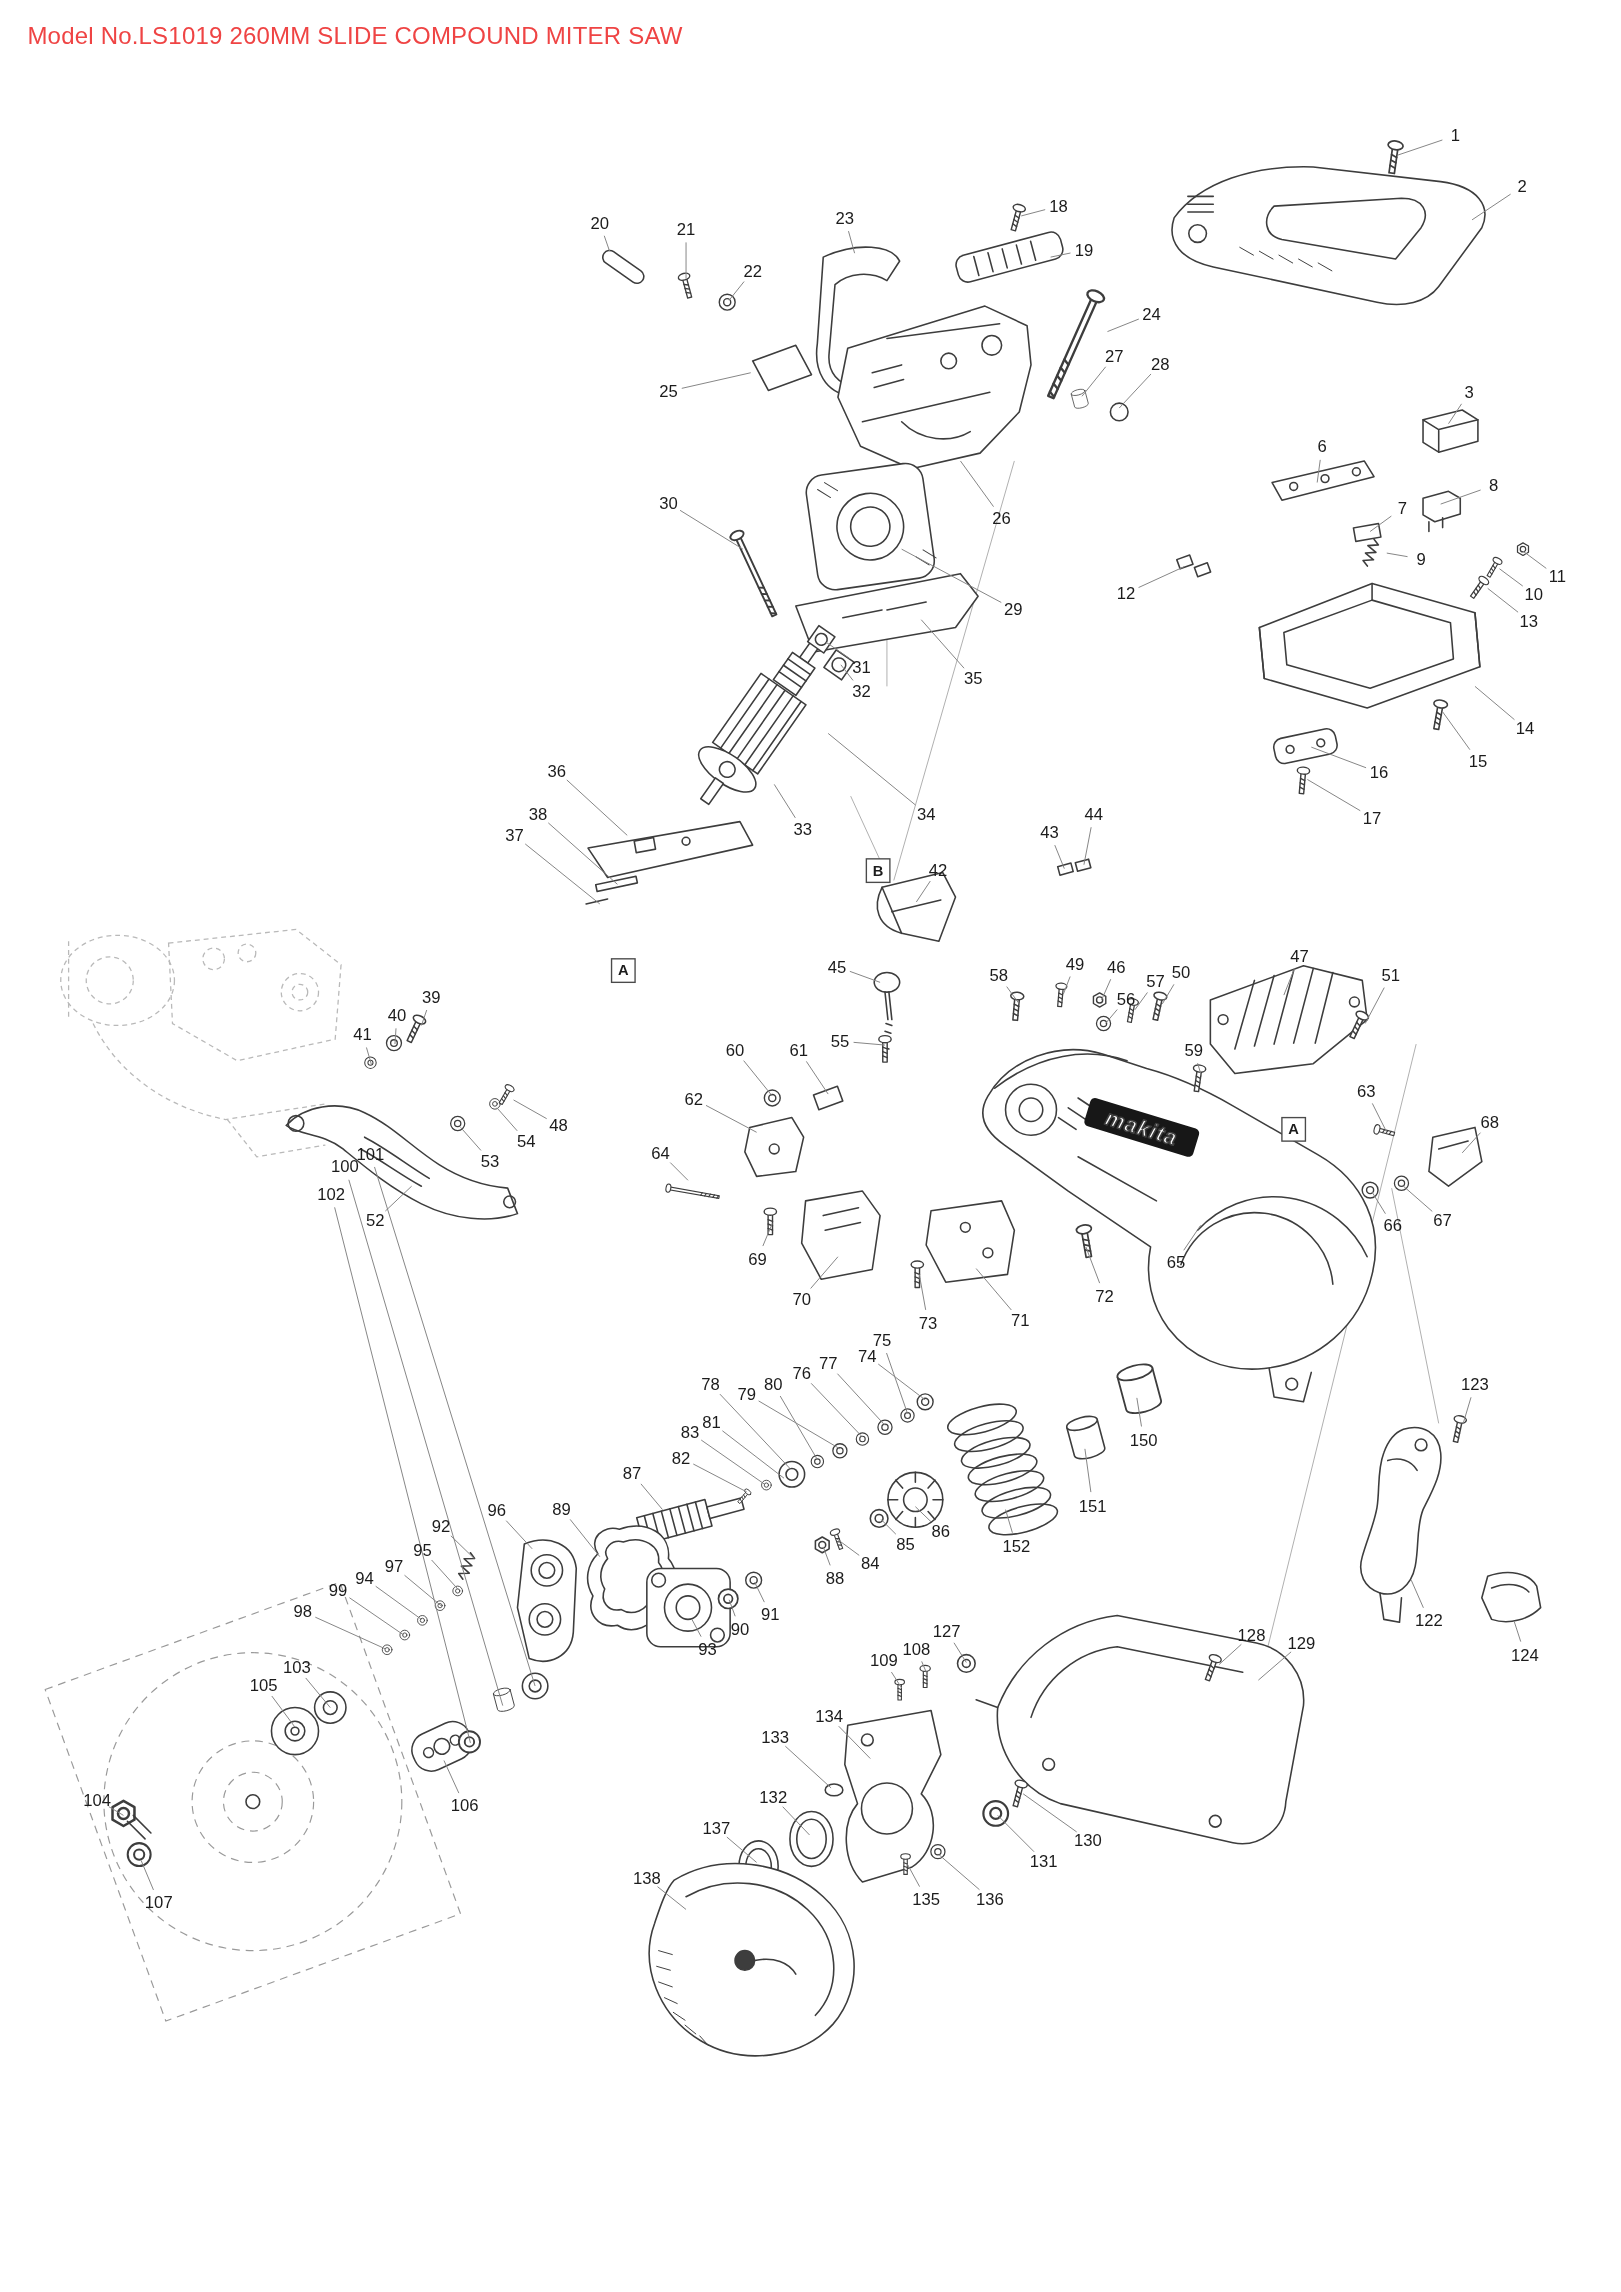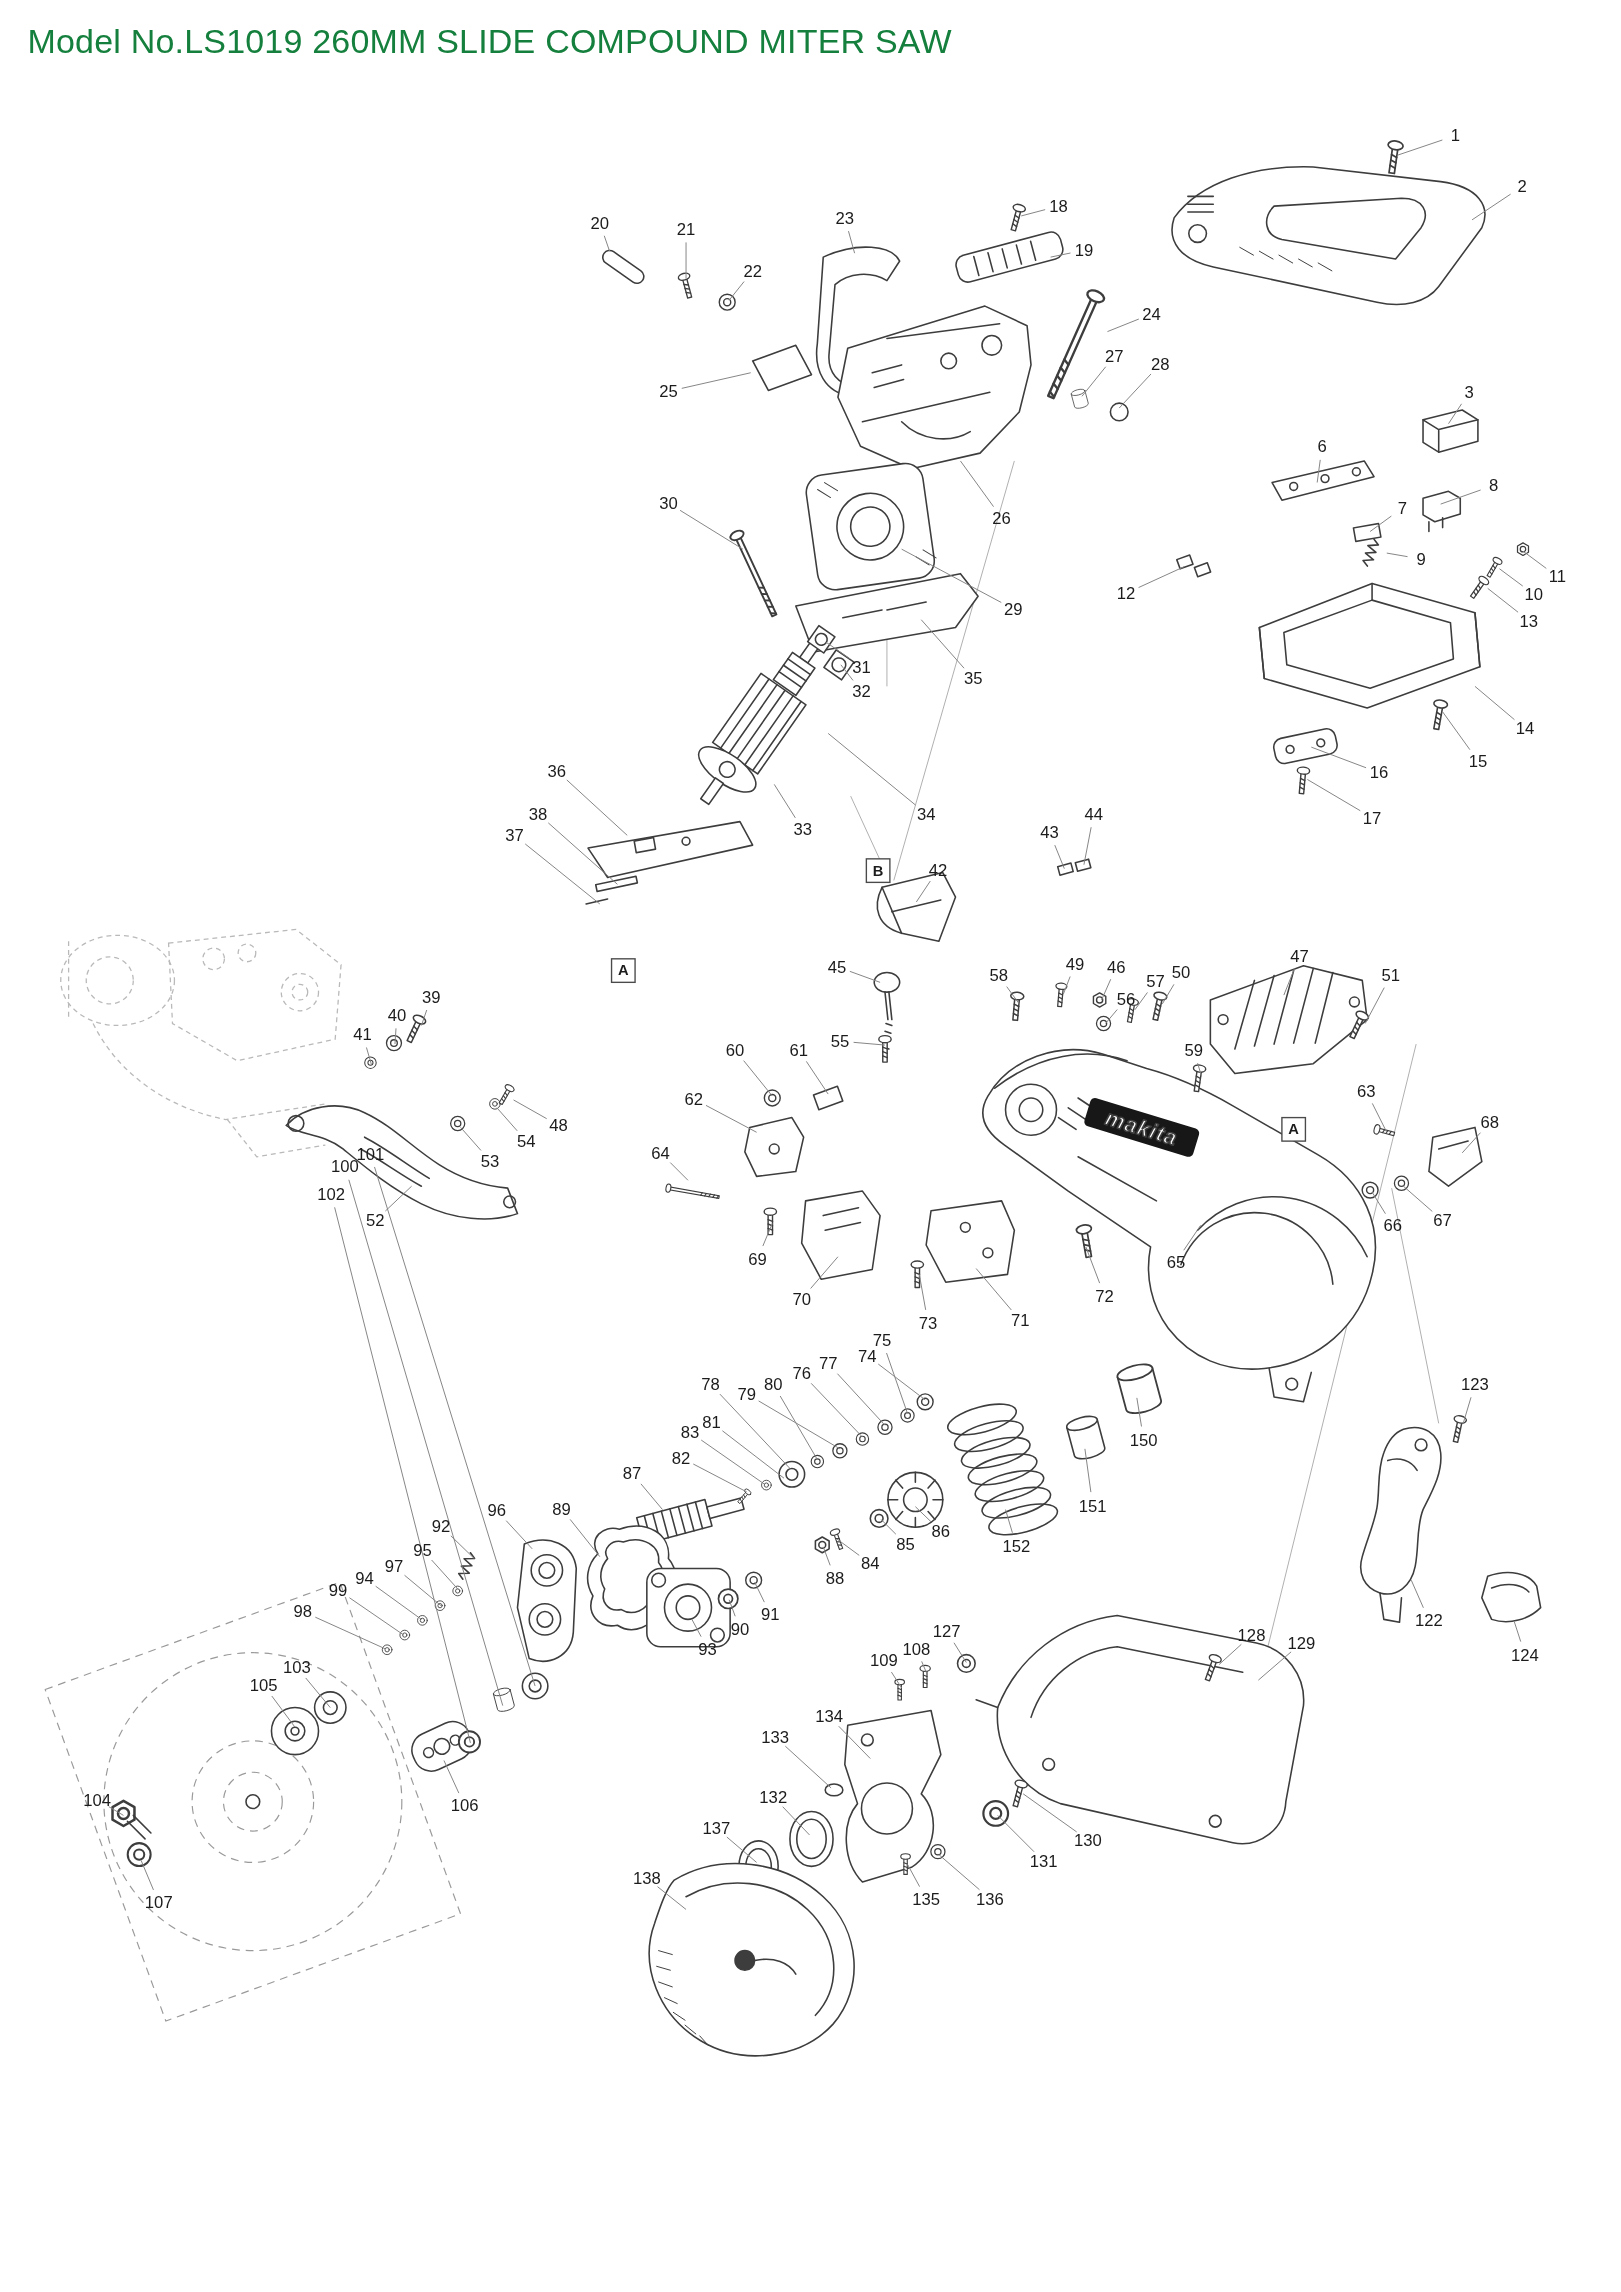--- a/index.html
+++ b/index.html
@@ -1,18 +1,18 @@
 <!DOCTYPE html>
 <html><head>
 <meta charset="utf-8">
 <style>
   html,body{margin:0;padding:0;}
   body{width:1621px;height:2293px;background:#ffffff;position:relative;
        font-family:"Liberation Sans",sans-serif;overflow:hidden;}
-  .page-title{position:absolute;left:27.4px;top:21.6px;font-size:34px;color:#15803d;letter-spacing:0.2px;}
+  .page-title{position:absolute;left:27.4px;top:21.6px;font-size:24px;color:#ef4444;letter-spacing:0.2px;}
   #diagram-svg{position:absolute;left:0;top:0;}
   .art{stroke:#3d3d3d;fill:none;stroke-width:1.6;stroke-linecap:round;stroke-linejoin:round;}
   .artfill{fill:#ffffff;}
   .ghost{stroke:#b9b9b9;stroke-dasharray:5 4;fill:none;stroke-width:1.3;}
   .dash{stroke:#9a9a9a;stroke-dasharray:8 6;fill:none;stroke-width:1.2;}
   .thin{stroke:#a5a5a5;stroke-width:.9;fill:none;}
   .leader{stroke:#838383;stroke-width:1;}
   .part-label{font-size:17px;fill:#1c1c1c;text-anchor:middle;}
   .callout-text{font-size:15px;fill:#1c1c1c;text-anchor:middle;font-weight:bold;}
   .callout-rect{fill:#fff;stroke:#4a4a4a;stroke-width:1.4;}

